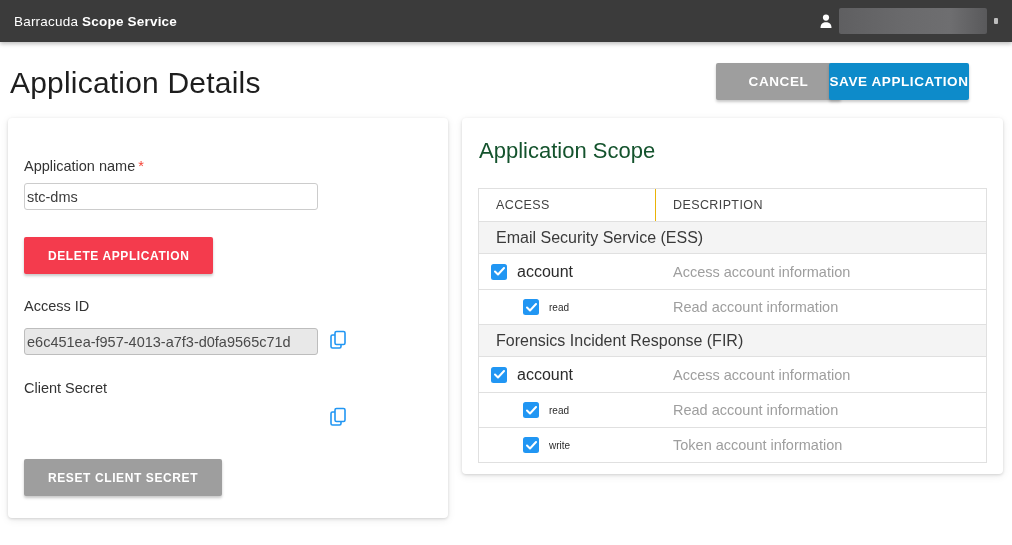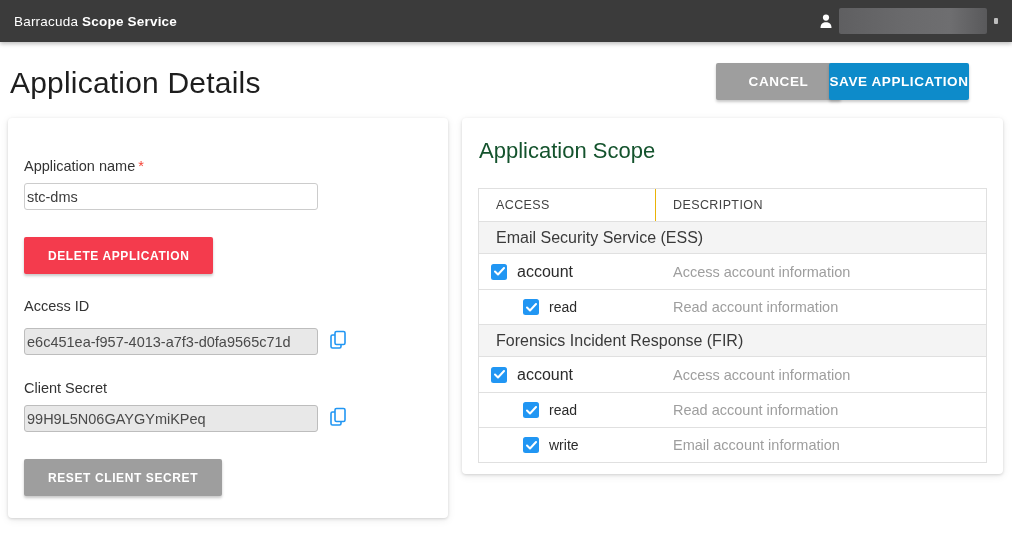--- a/index.html
+++ b/index.html
@@ -107,21 +107,21 @@
     background: #f4f4f4; border-top: 1px solid #e0e0e0;
     font-size: 16px; color: #3a3a3a;
   }
   .scope-row { display: flex; align-items: center; border-top: 1px solid #e0e0e0; }
   .scope-row.parent { height: 36px; }
   .scope-row.child  { height: 35px; }
   .access-cell { width: 177px; flex: none; display: flex; align-items: center; padding-left: 12px; }
   .scope-row.child .access-cell { padding-left: 44px; }
   .access-name { margin-left: 10px; color: #2b2b2b; }
   .scope-row.parent .access-name { font-size: 16px; }
-  .scope-row.child  .access-name { font-size: 14px; }
+  .scope-row.child  .access-name { font-size: 10px; }
   .desc-cell { flex: 1; padding-left: 17px; font-size: 14.5px; color: #9e9e9e; }
   .checkbox {
     width: 16px; height: 16px; flex: none;
     background: #2196f3; border-radius: 2.5px;
     display: inline-flex; align-items: center; justify-content: center;
   }
   .checkbox svg { display: block; }
 </style>
 </head>
 <body>
@@ -157,21 +157,20 @@
   <div class="field-label" style="top: 180px;">Access ID</div>
   <input class="text-input readonly" style="top: 210px;" type="text" readonly="" value="e6c451ea-f957-4013-a7f3-d0fa9565c71d">
   <button class="copy-btn" style="top: 212px;">
     <svg width="18" height="20" viewBox="0 0 18 20">
       <rect x="2" y="5" width="10" height="13" rx="1.5" fill="none" stroke="#2196f3" stroke-width="1.6"></rect>
       <rect x="6" y="1.5" width="10" height="13" rx="1.5" fill="#ffffff" stroke="#2196f3" stroke-width="1.6"></rect>
     </svg>
   </button>
 
   <div class="field-label" style="top: 262px;">Client Secret</div>
-  <input class="text-input readonly" style="top: 287px;" type="text" readonly="" value="99H9L5N06GAYGYmiKPeq">
   <button class="copy-btn" style="top: 289px;">
     <svg width="18" height="20" viewBox="0 0 18 20">
       <rect x="2" y="5" width="10" height="13" rx="1.5" fill="none" stroke="#2196f3" stroke-width="1.6"></rect>
       <rect x="6" y="1.5" width="10" height="13" rx="1.5" fill="#ffffff" stroke="#2196f3" stroke-width="1.6"></rect>
     </svg>
   </button>
 
   <button class="btn-inline btn-reset">RESET CLIENT SECRET</button>
 </div>
 
@@ -238,16 +237,16 @@
 
     <div class="scope-row child">
       <div class="access-cell">
         <span class="checkbox">
           <svg width="11" height="9" viewBox="0 0 11 9">
               <polyline points="1,4.5 4,7.5 10,1" fill="none" stroke="#ffffff" stroke-width="2" stroke-linecap="round" stroke-linejoin="round"></polyline>
             </svg>
         </span>
         <span class="access-name">write</span>
       </div>
-      <div class="desc-cell">Email account information</div>
+      <div class="desc-cell">Token account information</div>
     </div>
   </div>
 </div>
 
 </body></html>

